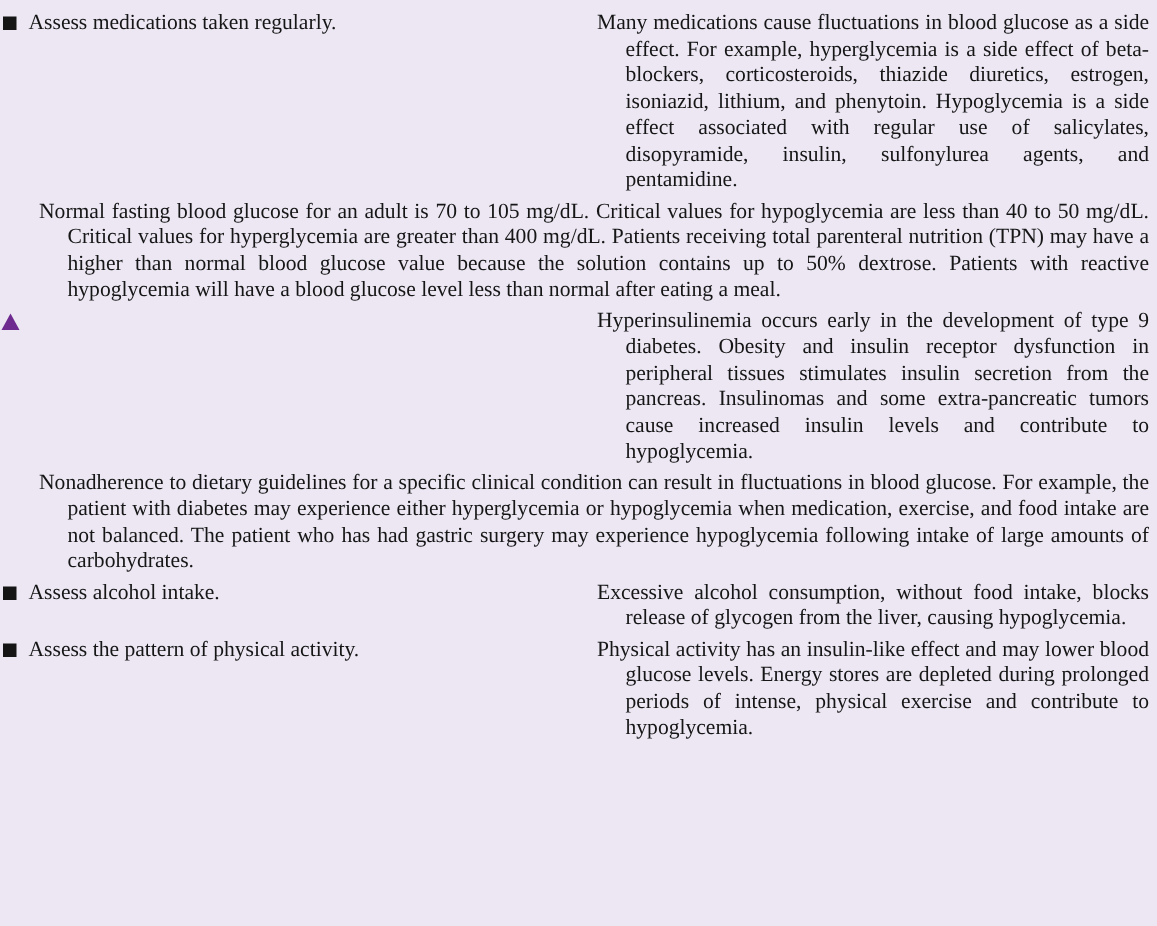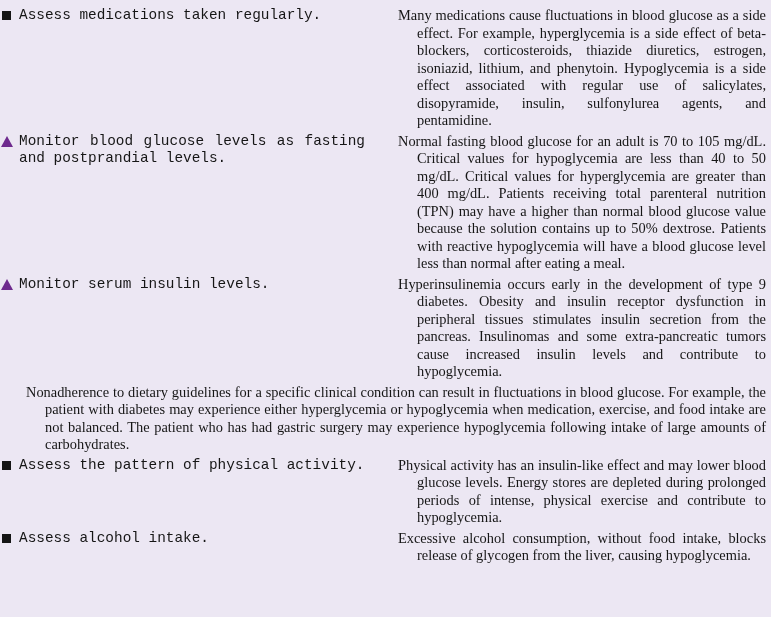--- a/index.html
+++ b/index.html
@@ -31,21 +31,20 @@
     align-items: flex-start;
     margin-bottom: 3px;
   }
   .cell-left {
     flex: 0 0 372px;
     box-sizing: border-box;
     position: relative;
     padding-left: 19px;
     padding-right: 7px;
     text-align: justify;
-    font-family: Liberation Mono, monospace;
   }
   .marker {
     position: absolute;
     left: 2px;
     top: 4px;
     display: block;
   }
   .marker.square {
     width: 9px;
     height: 9px;
@@ -78,57 +77,52 @@
     <div class="cell-left">
       <span class="marker square"></span>
       <span>Assess medications taken regularly.</span>
     </div>
     <div class="cell-right">
       <span>Many medications cause fluctuations in blood glucose as a side effect. For example, hyperglycemia is a side effect of beta-blockers, corticosteroids, thiazide diuretics, estrogen, isoniazid, lithium, and phenytoin. Hypoglycemia is a side effect associated with regular use of salicylates, disopyramide, insulin, sulfonylurea agents, and pentamidine.</span>
     </div>
   </div>
 
   <div class="row">
-    <div class="cell-left">
-      <span class="marker triangle"></span>
-      <span>Monitor blood glucose levels as fasting and postprandial levels.</span>
-    </div>
     <div class="cell-right">
       <span>Normal fasting blood glucose for an adult is 70 to 105 mg/dL. Critical values for hypoglycemia are less than 40 to 50 mg/dL. Critical values for hyperglycemia are greater than 400 mg/dL. Patients receiving total parenteral nutrition (TPN) may have a higher than normal blood glucose value because the solution contains up to 50% dextrose. Patients with reactive hypoglycemia will have a blood glucose level less than normal after eating a meal.</span>
     </div>
   </div>
 
   <div class="row">
     <div class="cell-left">
       <span class="marker triangle"></span>
-      <span>Monitor serum insulin levels.</span>
     </div>
     <div class="cell-right">
       <span>Hyperinsulinemia occurs early in the development of type 9 diabetes. Obesity and insulin receptor dysfunction in peripheral tissues stimulates insulin secretion from the pancreas. Insulinomas and some extra-pancreatic tumors cause increased insulin levels and contribute to hypoglycemia.</span>
     </div>
   </div>
 
   <div class="row">
     <div class="cell-right">
       <span>Nonadherence to dietary guidelines for a specific clinical condition can result in fluctuations in blood glucose. For example, the patient with diabetes may experience either hyperglycemia or hypoglycemia when medication, exercise, and food intake are not balanced. The patient who has had gastric surgery may experience hypoglycemia following intake of large amounts of carbohydrates.</span>
     </div>
   </div>
 
   <div class="row">
     <div class="cell-left">
       <span class="marker square"></span>
+      <span>Assess alcohol intake.</span>
+    </div>
+    <div class="cell-right">
+      <span>Excessive alcohol consumption, without food intake, blocks release of glycogen from the liver, causing hypoglycemia.</span>
+    </div>
+  </div>
+
+  <div class="row">
+    <div class="cell-left">
+      <span class="marker square"></span>
       <span>Assess the pattern of physical activity.</span>
     </div>
     <div class="cell-right">
       <span>Physical activity has an insulin-like effect and may lower blood glucose levels. Energy stores are depleted during prolonged periods of intense, physical exercise and contribute to hypoglycemia.</span>
     </div>
   </div>
-
-  <div class="row">
-    <div class="cell-left">
-      <span class="marker square"></span>
-      <span>Assess alcohol intake.</span>
-    </div>
-    <div class="cell-right">
-      <span>Excessive alcohol consumption, without food intake, blocks release of glycogen from the liver, causing hypoglycemia.</span>
-    </div>
-  </div>
 </div>
 
 </body></html>

